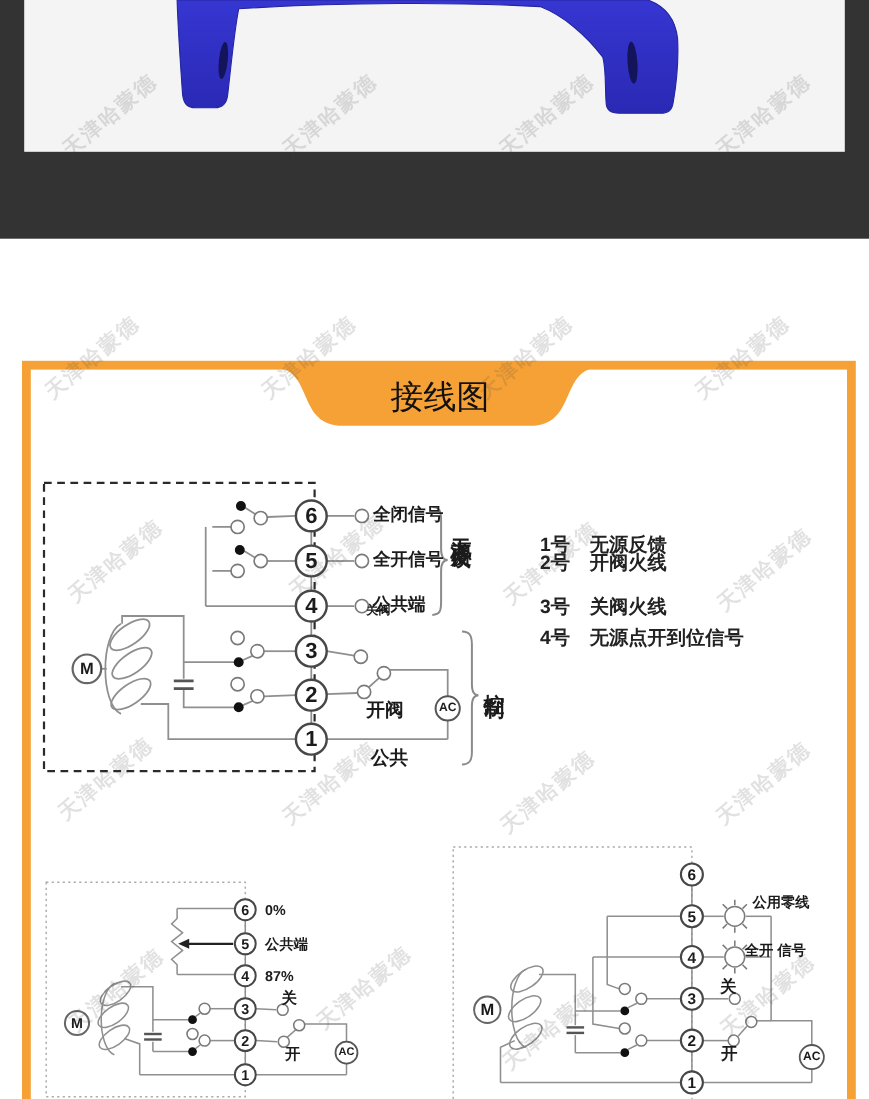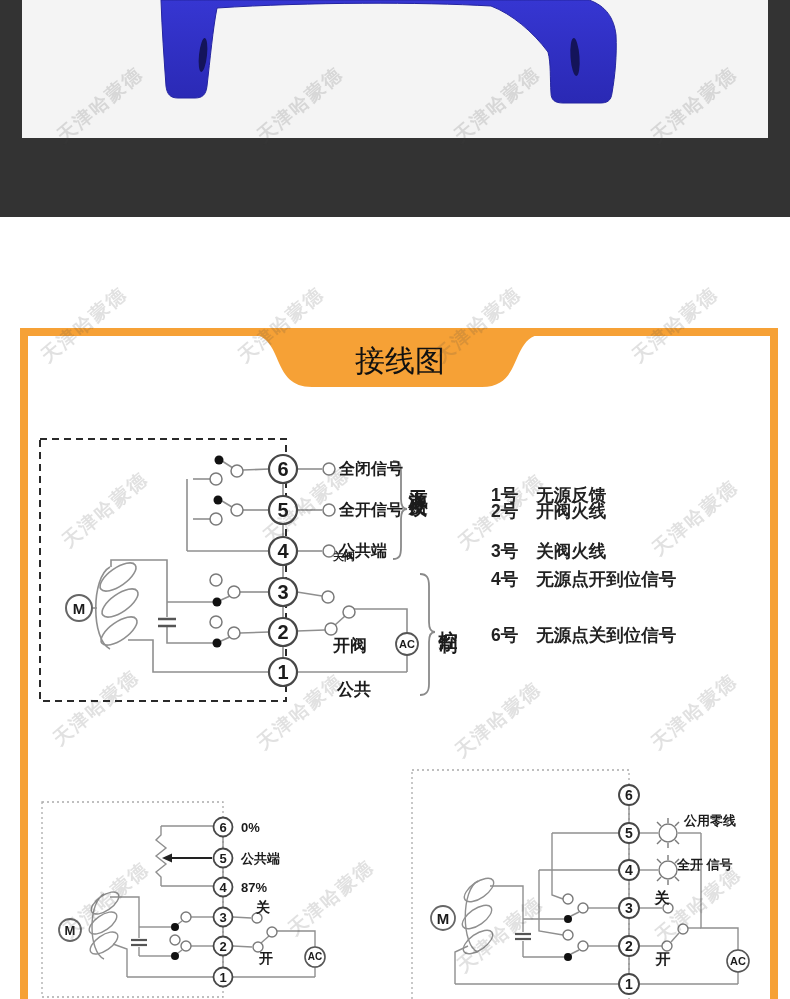--- a/index.html
+++ b/index.html
@@ -305,24 +305,20 @@
       <span>开阀火线</span>
     </div>
   <div class="lg-row" style="top:543px">
       <span>3号</span>
       <span>关阀火线</span>
     </div>
   <div class="lg-row" style="top:571px">
       <span>4号</span>
       <span>无源点开到位信号</span>
     </div>
-  <div class="lg-row" style="top:627px">
-      <span>6号</span>
-      <span>无源点关到位信号</span>
-    </div>
 
   <span class="lbl ctr" style="left:223px;top:827px;font-size:13px">6</span>
   <span class="lbl ctr" style="left:223px;top:858px;font-size:13px">5</span>
   <span class="lbl ctr" style="left:223px;top:887px;font-size:13px">4</span>
   <span class="lbl ctr" style="left:223px;top:917px;font-size:13px">3</span>
   <span class="lbl ctr" style="left:223px;top:946px;font-size:13px">2</span>
   <span class="lbl ctr" style="left:223px;top:977px;font-size:13px">1</span>
   <span class="lbl" style="left:241px;top:827px;font-size:13px">0%</span>
   <span class="lbl" style="left:241px;top:858px;font-size:13px">公共端</span>
   <span class="lbl" style="left:241px;top:887px;font-size:13px">87%</span>

